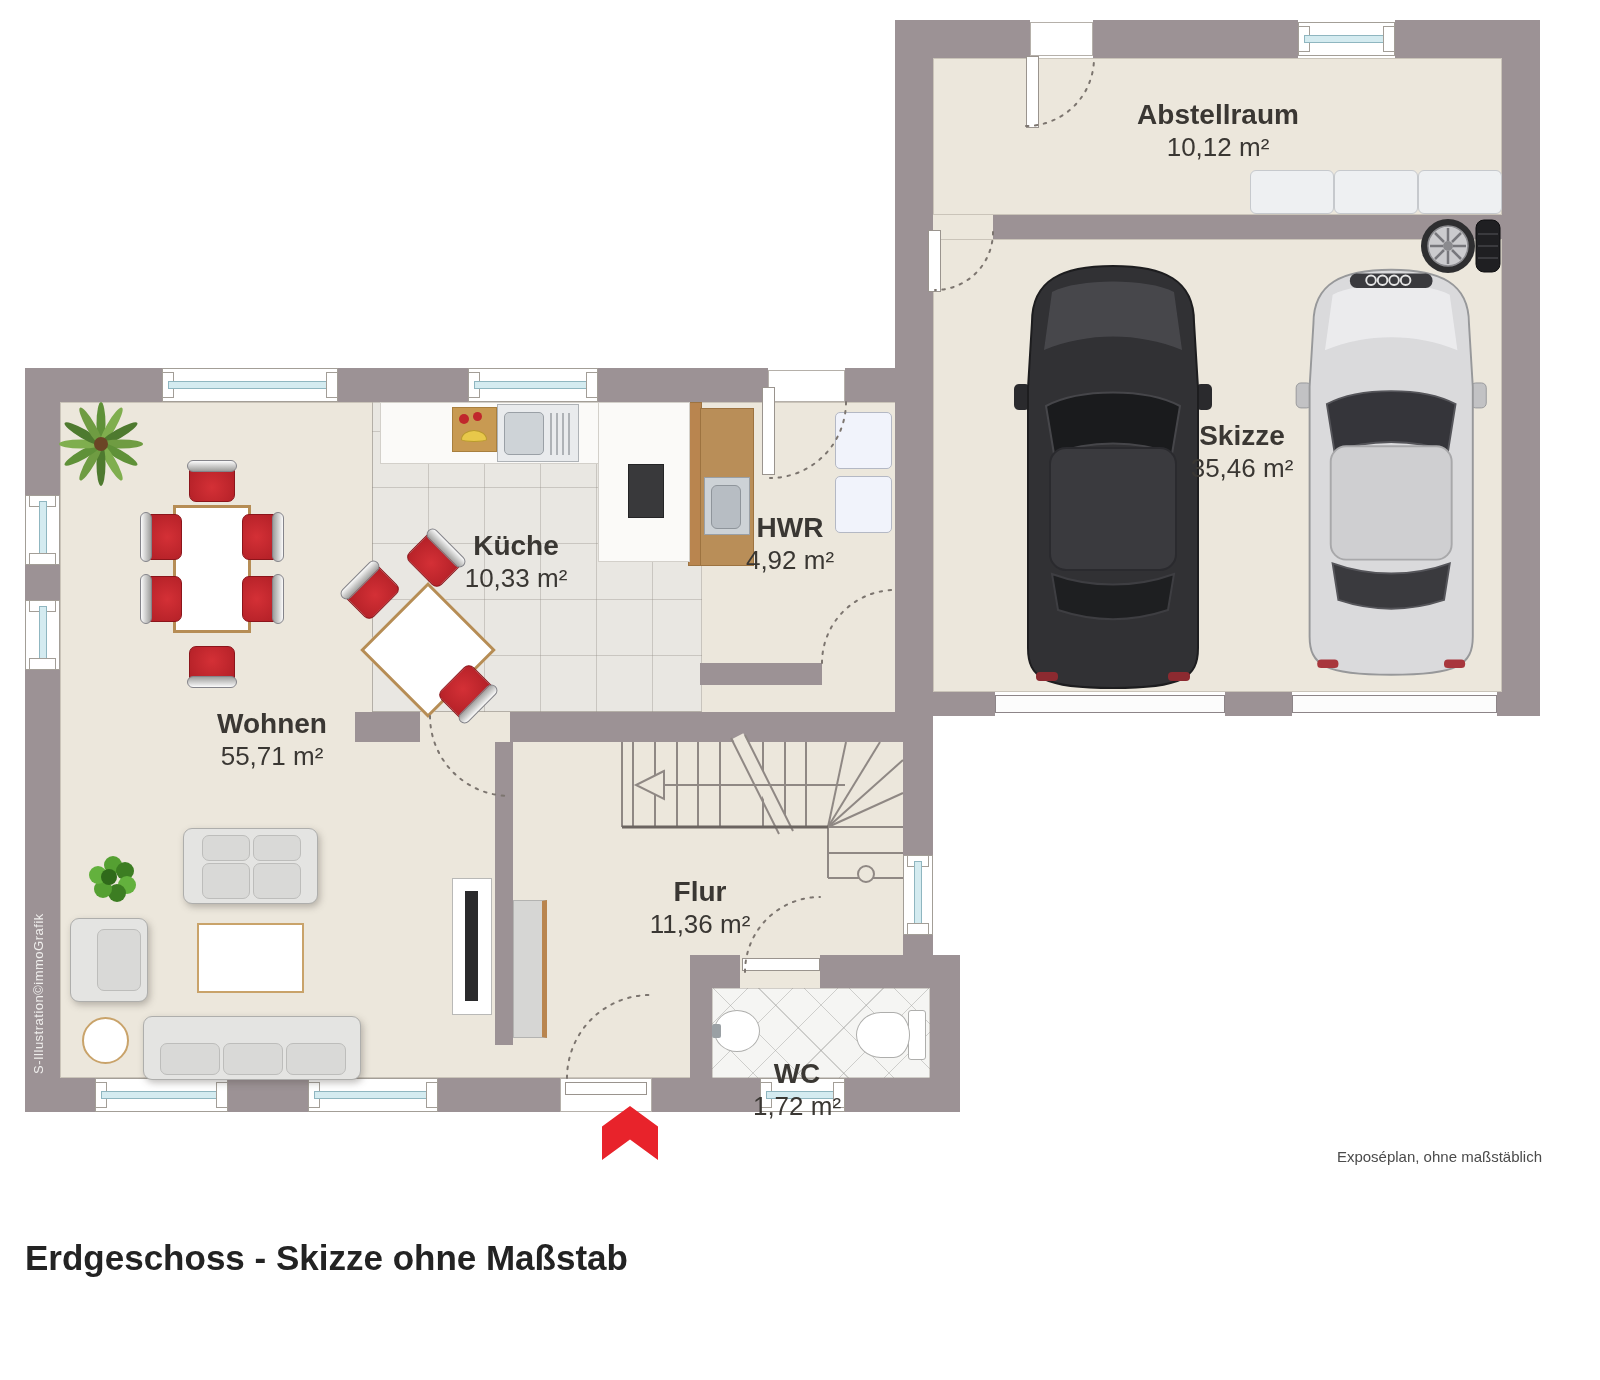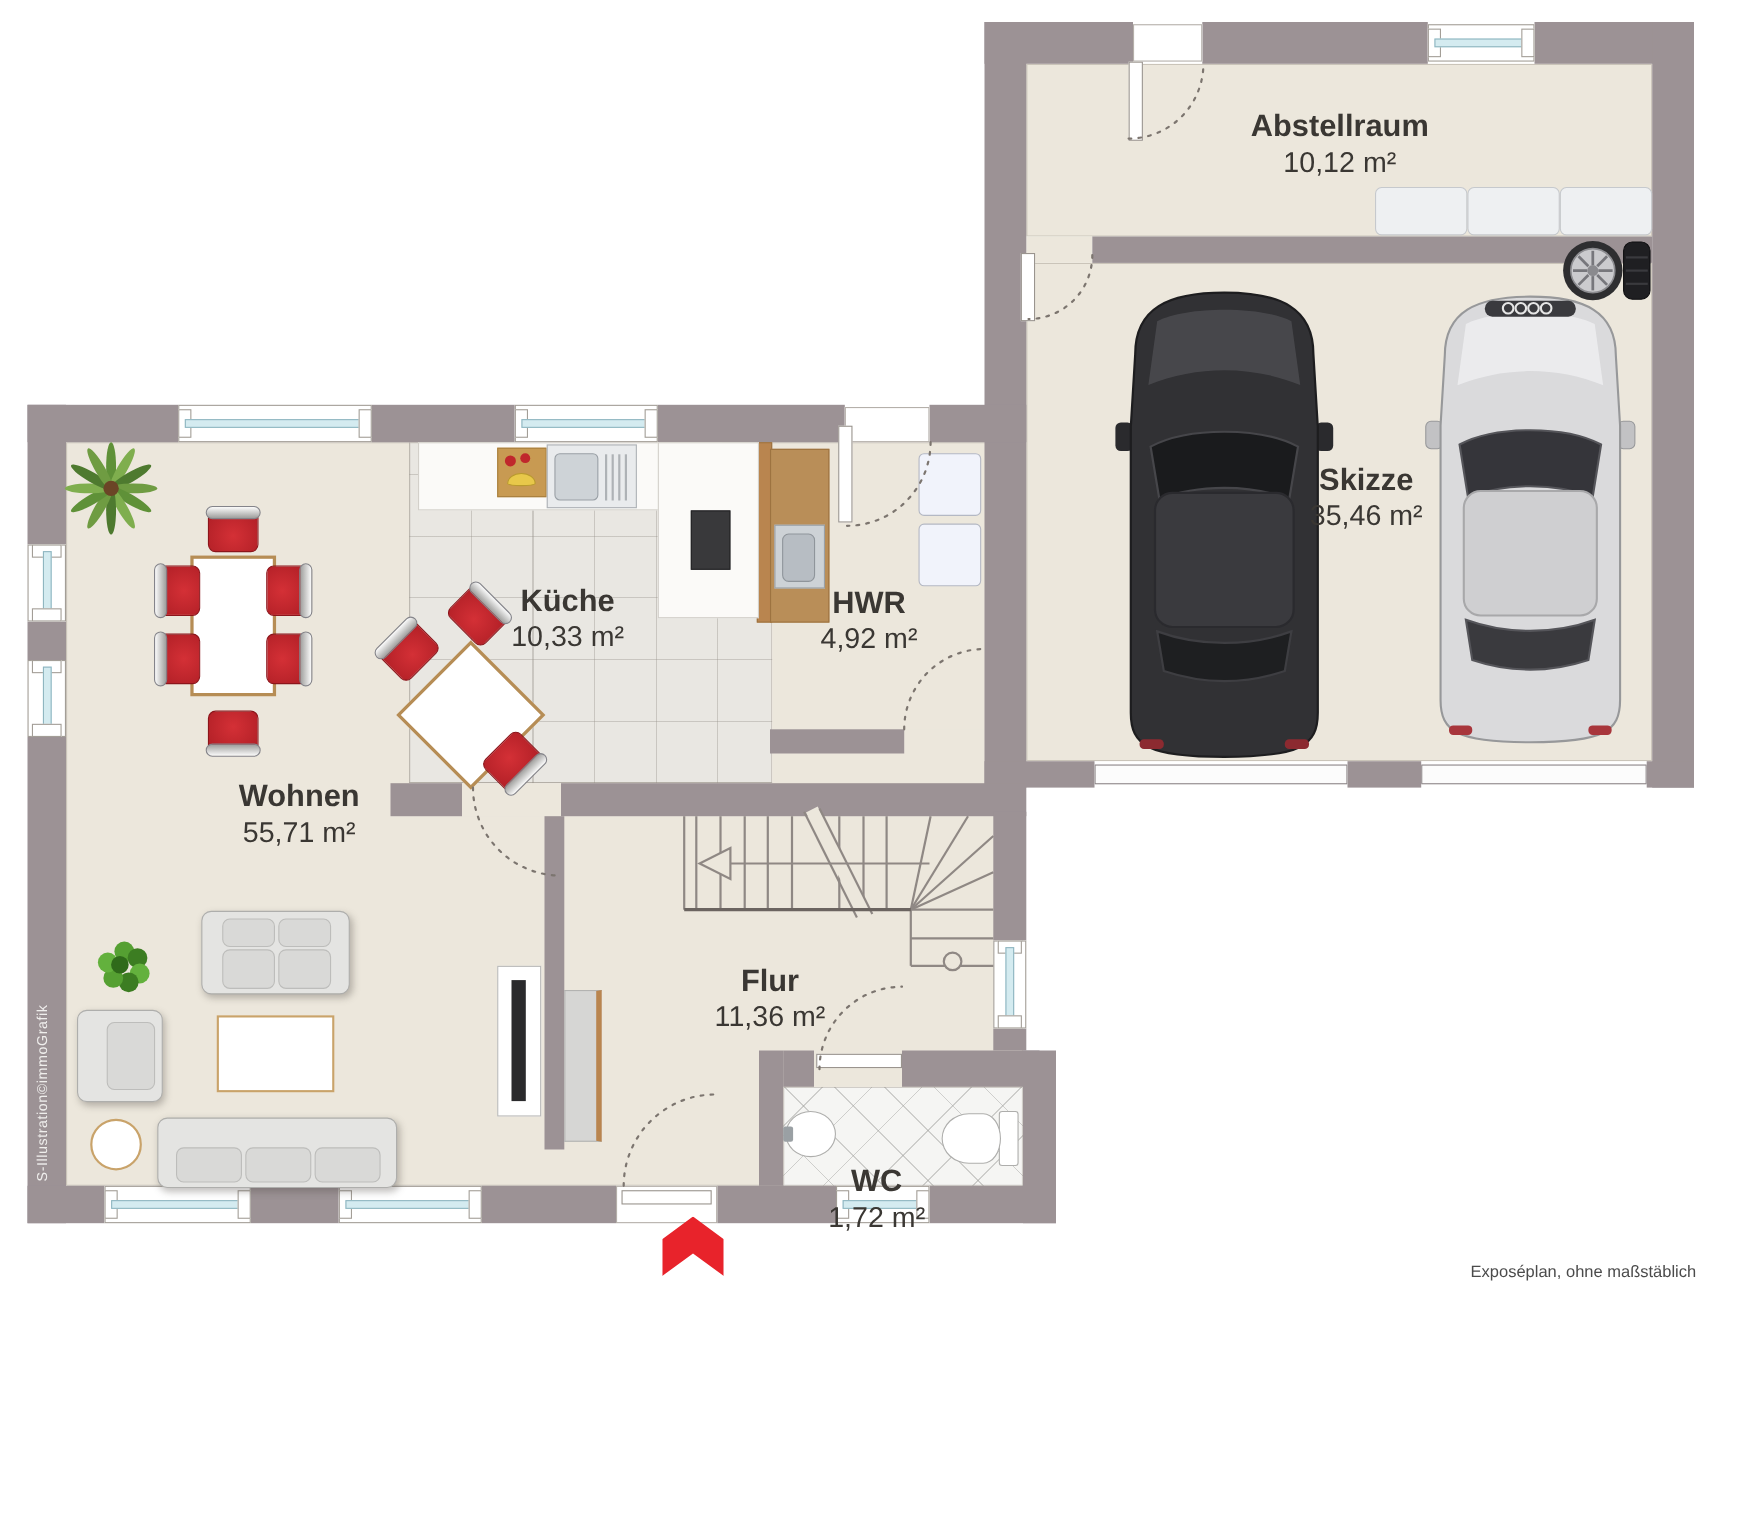--- a/index.html
+++ b/index.html
@@ -345,33 +345,34 @@
     <div class="ra">10,12 m²</div>
   </div>
   <div class="room-label" style="left:1242px;top:452px">
     <div class="rn">Skizze</div>
     <div class="ra">35,46 m²</div>
   </div>
   <div class="room-label" style="left:516px;top:562px">
     <div class="rn">Küche</div>
     <div class="ra">10,33 m²</div>
   </div>
-  <div class="room-label" style="left:790px;top:564px">
+  <div class="room-label" style="left:790px;top:544px">
     <div class="rn">HWR</div>
     <div class="ra">4,92 m²</div>
   </div>
   <div class="room-label" style="left:272px;top:740px">
     <div class="rn">Wohnen</div>
     <div class="ra">55,71 m²</div>
   </div>
   <div class="room-label" style="left:700px;top:908px">
     <div class="rn">Flur</div>
     <div class="ra">11,36 m²</div>
   </div>
   <div class="room-label" style="left:797px;top:1090px">
     <div class="rn">WC</div>
     <div class="ra">1,72 m²</div>
   </div>
 
   <div class="watermark">S-Illustration©immoGrafik</div>
   <div class="footer-note">Exposéplan, ohne maßstäblich</div>
+  <div class="title">Erdgeschoss - Skizze ohne Maßstab</div>
 
 </div>
 
 </body></html>

